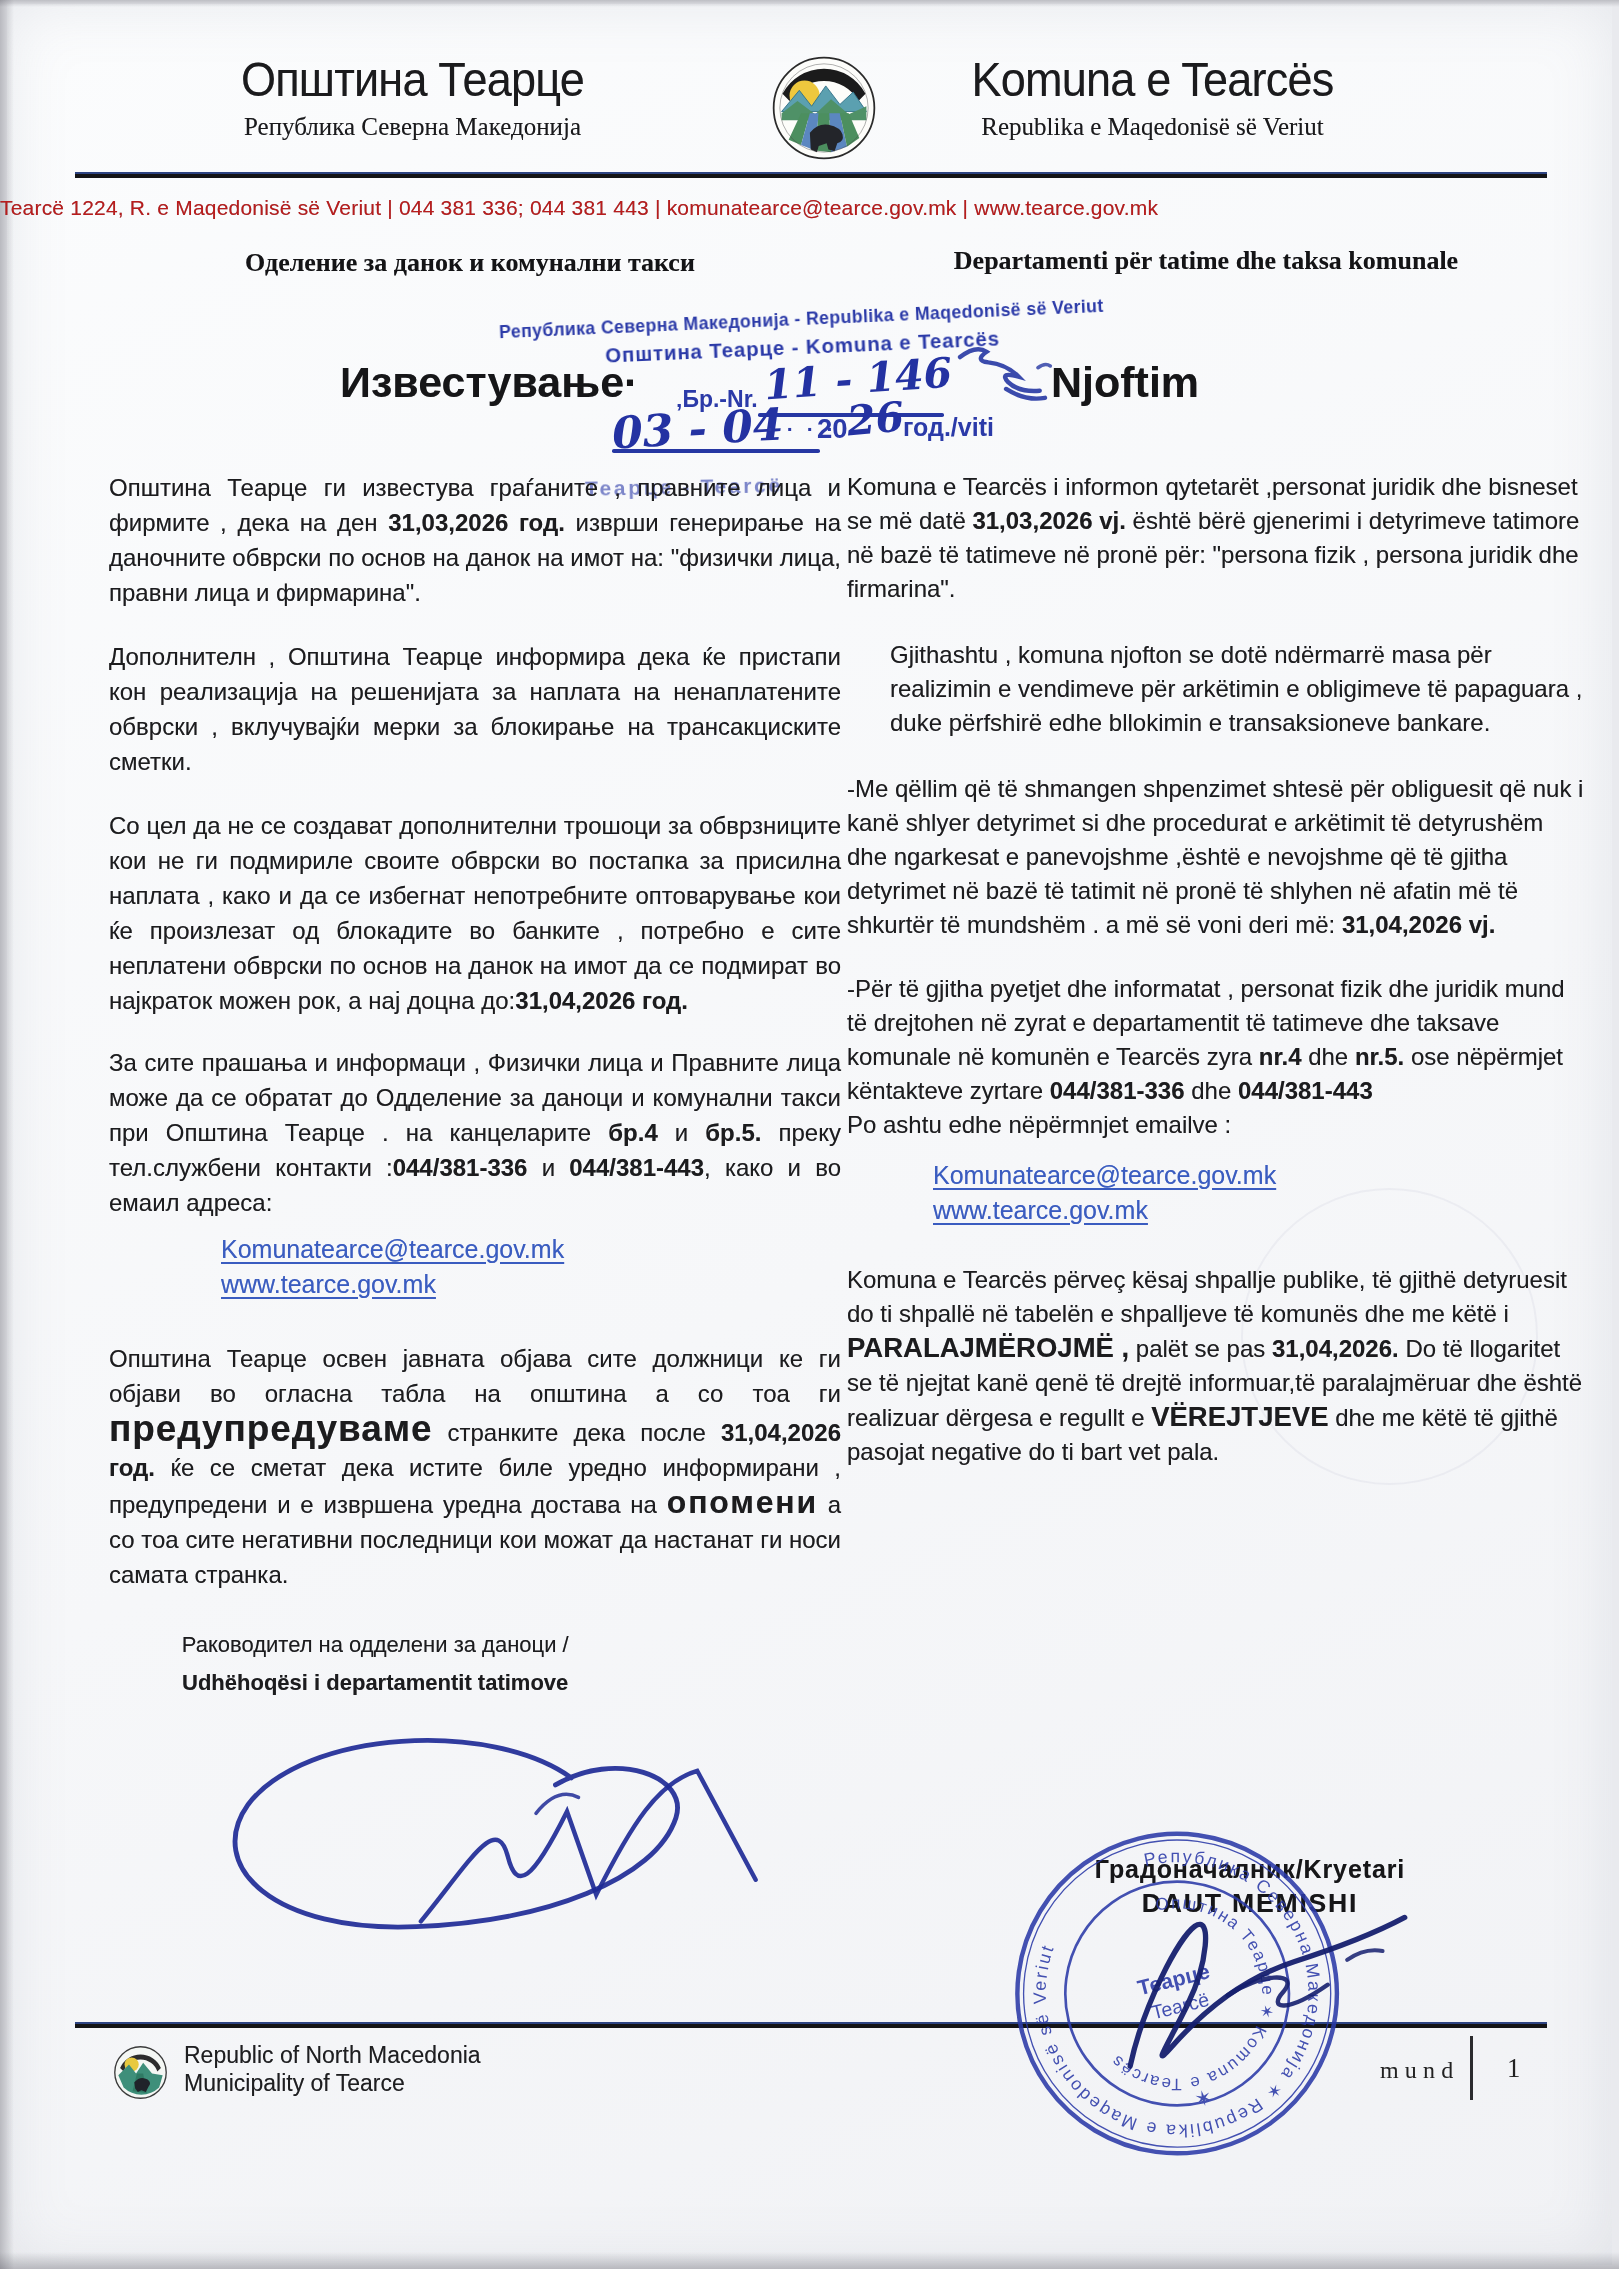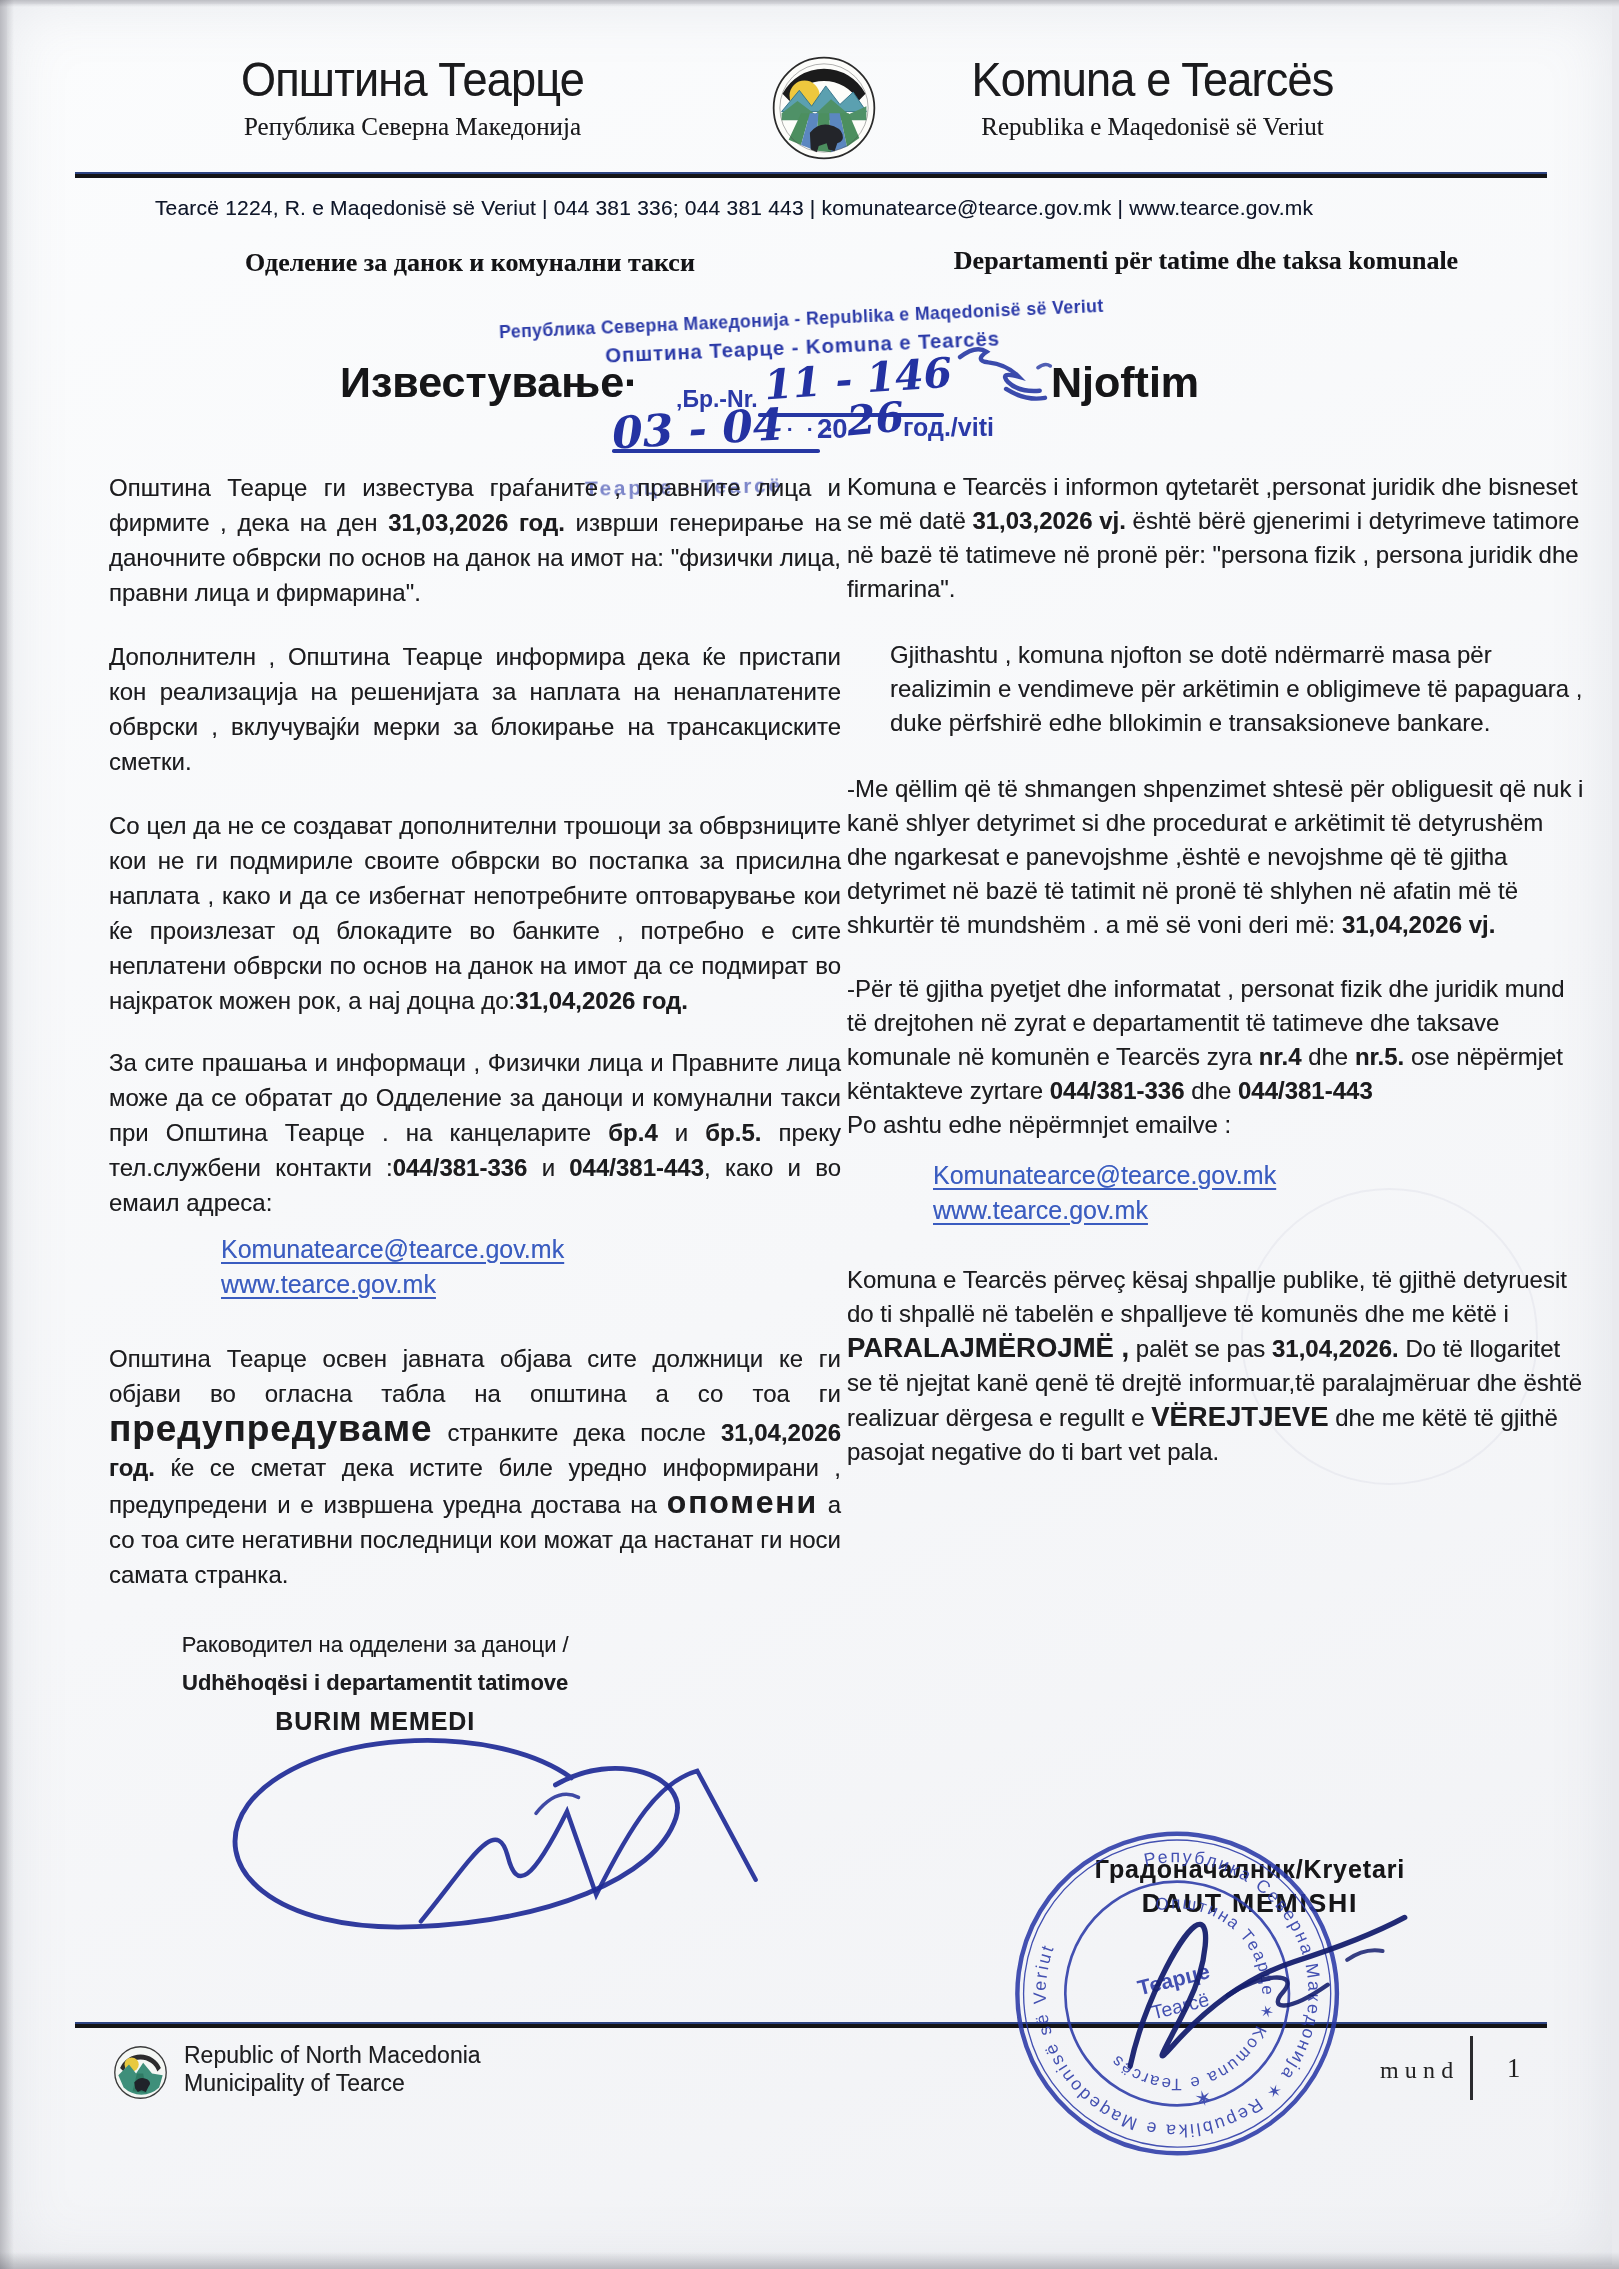--- a/index.html
+++ b/index.html
@@ -21,21 +21,21 @@
   .edge-top{position:absolute;left:0;top:0;width:1619px;height:7px;
     background:linear-gradient(180deg,rgba(60,60,70,.25),rgba(60,60,70,0));}
   .doc{color:#1c1c1e;text-shadow:0 0 0.6px rgba(25,25,35,.4);}
 
   
   .h-title{font-size:49px;font-weight:500;color:#1b1b1d;letter-spacing:-0.9px;
     transform:scaleX(.92);transform-origin:center;white-space:nowrap;text-align:center;}
   .h-sub{font-family:"Liberation Serif",serif;font-size:25px;color:#1a1a1c;text-align:center;white-space:nowrap;}
   .rule{height:6.2px;background:#141416;}
   .rule:after{content:"";display:block;height:1.8px;background:#35509e;opacity:.8;}
-  .contact{font-size:21px;color:#0f172a;text-align:center;width:1468px;letter-spacing:0.2px;}
+  .contact{font-size:21px;color:#b91c1c;width:1468px;letter-spacing:0.2px;}
   .dept{font-family:"Liberation Serif",serif;font-weight:700;font-size:26px;color:#141416;text-align:center;white-space:nowrap;}
 
   
   .stamp-top{color:#2b3aa8;text-align:center;transform:rotate(-2.5deg);filter:blur(0.3px);}
   .stamp-l1{font-size:17.7px;font-weight:700;letter-spacing:0.4px;white-space:nowrap;}
   .stamp-l2{font-size:20.4px;font-weight:700;letter-spacing:0.9px;margin-top:6.2px;white-space:nowrap;}
   .stamp-blue{color:#2b3aa8;font-weight:700;filter:blur(0.3px);}
   .hand{font-family:"DejaVu Serif",serif;font-style:italic;font-weight:700;color:#2432a2;white-space:nowrap;}
   .hline{background:#2637a3;height:3.5px;border-radius:1.8px;}
   .place-faint{color:#2b3aa8;opacity:.6;font-weight:700;font-size:21px;letter-spacing:2.7px;filter:blur(0.4px);white-space:nowrap;}
@@ -147,21 +147,20 @@
   <div class="para" style="margin-bottom:26.6px;"><span class="seg-n">Со цел да не се создават дополнителни трошоци за обврзниците кои не ги подмириле своите обврски во постапка за присилна наплата , како и да се избегнат непотребните оптоварување кои ќе произлезат од блокадите во банките , потребно е сите неплатени обврски по основ на данок на имот да се подмират во најкраток можен рок, а нај доцна до:</span><span class="seg-b">31,04,2026 год.</span></div>
   <div class="para" style="margin-bottom:12.4px;"><span class="seg-n">За сите прашања и информаци , Физички лица и Правните лица може да се обратат до Одделение за даноци и комунални такси при Општина Теарце . на канцеларите </span><span class="seg-b">бр.4</span><span class="seg-n"> и </span><span class="seg-b">бр.5.</span><span class="seg-n"> преку тел.службени контакти :</span><span class="seg-b">044/381-336</span><span class="seg-n"> и </span><span class="seg-b">044/381-443</span><span class="seg-n">, како и во емаил адреса:</span></div>
   <div class="links-l">
     <span class="linkline">Komunatearce@tearce.gov.mk</span>
     <span class="linkline">www.tearce.gov.mk</span>
   </div>
   <div class="para" style="margin-bottom:35px;"><span class="seg-n">Општина Теарце освен јавната објава сите должници ке ги објави во огласна табла на општина а со тоа ги </span><span class="seg-big">предупредуваме</span><span class="seg-n"> странките дека после </span><span class="seg-b">31,04,2026 год.</span><span class="seg-n"> ќе се сметат дека истите биле уредно информирани , предупредени и е извршена уредна достава на </span><span class="seg-big2">опомени</span><span class="seg-n"> а со тоа сите негативни последници кои можат да настанат ги носи самата странка.</span></div>
   <div class="sign-l" style="margin-left:17.7px;">
     <div class="sign-role1">Раководител на одделени за даноци  /</div>
     <div class="sign-role2">Udhëhoqësi i departamentit tatimove</div>
-    <div class="sign-name">BURIM MEMEDI</div>
   </div>
 </div>
 
 <div class="abs" style="left:155px;top:1707px;">
   <svg width="638" height="248" viewBox="0 0 720 280">
     <path d="M470,80 C380,15 170,25 105,110 C55,180 135,255 295,248 C440,242 565,195 588,125 C603,78 520,48 452,88" fill="none" stroke="#1e2a96" stroke-width="5.5" stroke-linecap="round" opacity=".92"></path>
     <path d="M300,242 C355,175 385,120 398,168 C408,208 425,198 465,118 L498,212 C538,132 568,85 612,72 L678,195" fill="none" stroke="#1e2a96" stroke-width="5" stroke-linecap="round" opacity=".92"></path>
     <path d="M430,120 q24,-30 48,-18" fill="none" stroke="#1e2a96" stroke-width="4" stroke-linecap="round" opacity=".85"></path>
   </svg>
 </div>

